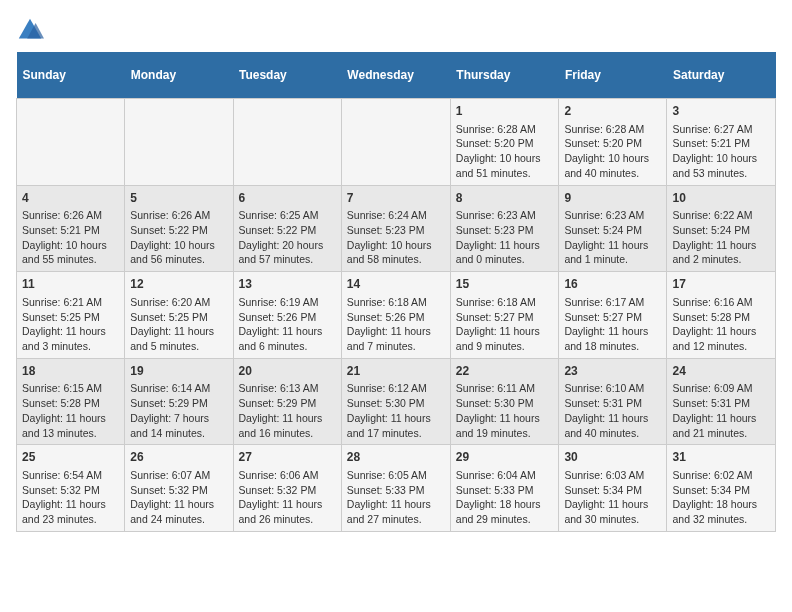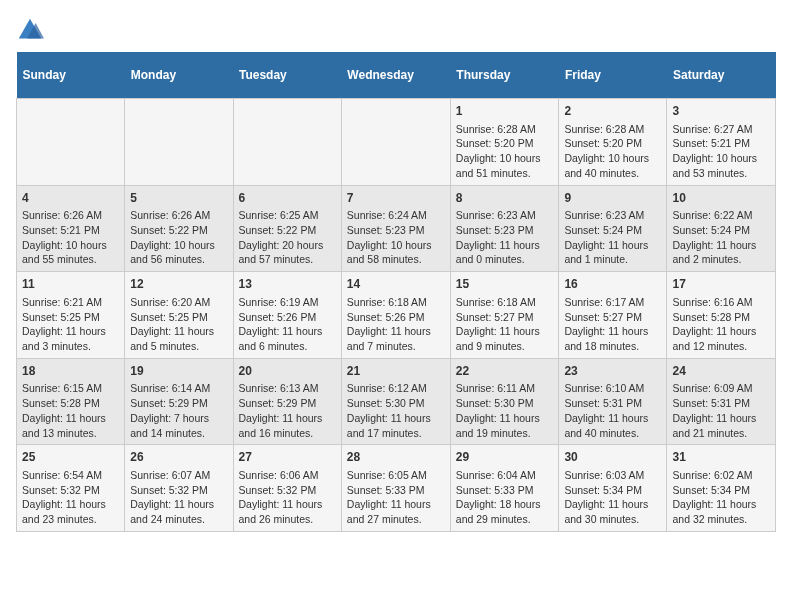--- a/index.html
+++ b/index.html
@@ -307,17 +307,17 @@
         <td>
           <span class="day-num">30</span>
           <div>Sunrise: 6:03 AM</div>
           <div>Sunset: 5:34 PM</div>
           <div>Daylight: 11 hours and 30 minutes.</div>
         </td>
         <td>
           <span class="day-num">31</span>
           <div>Sunrise: 6:02 AM</div>
           <div>Sunset: 5:34 PM</div>
-          <div>Daylight: 11 hours and 32 minutes.</div>
+          <div>Daylight: 18 hours and 32 minutes.</div>
         </td>
       </tr>
     </tbody>
 </table>
 
 </body></html>

